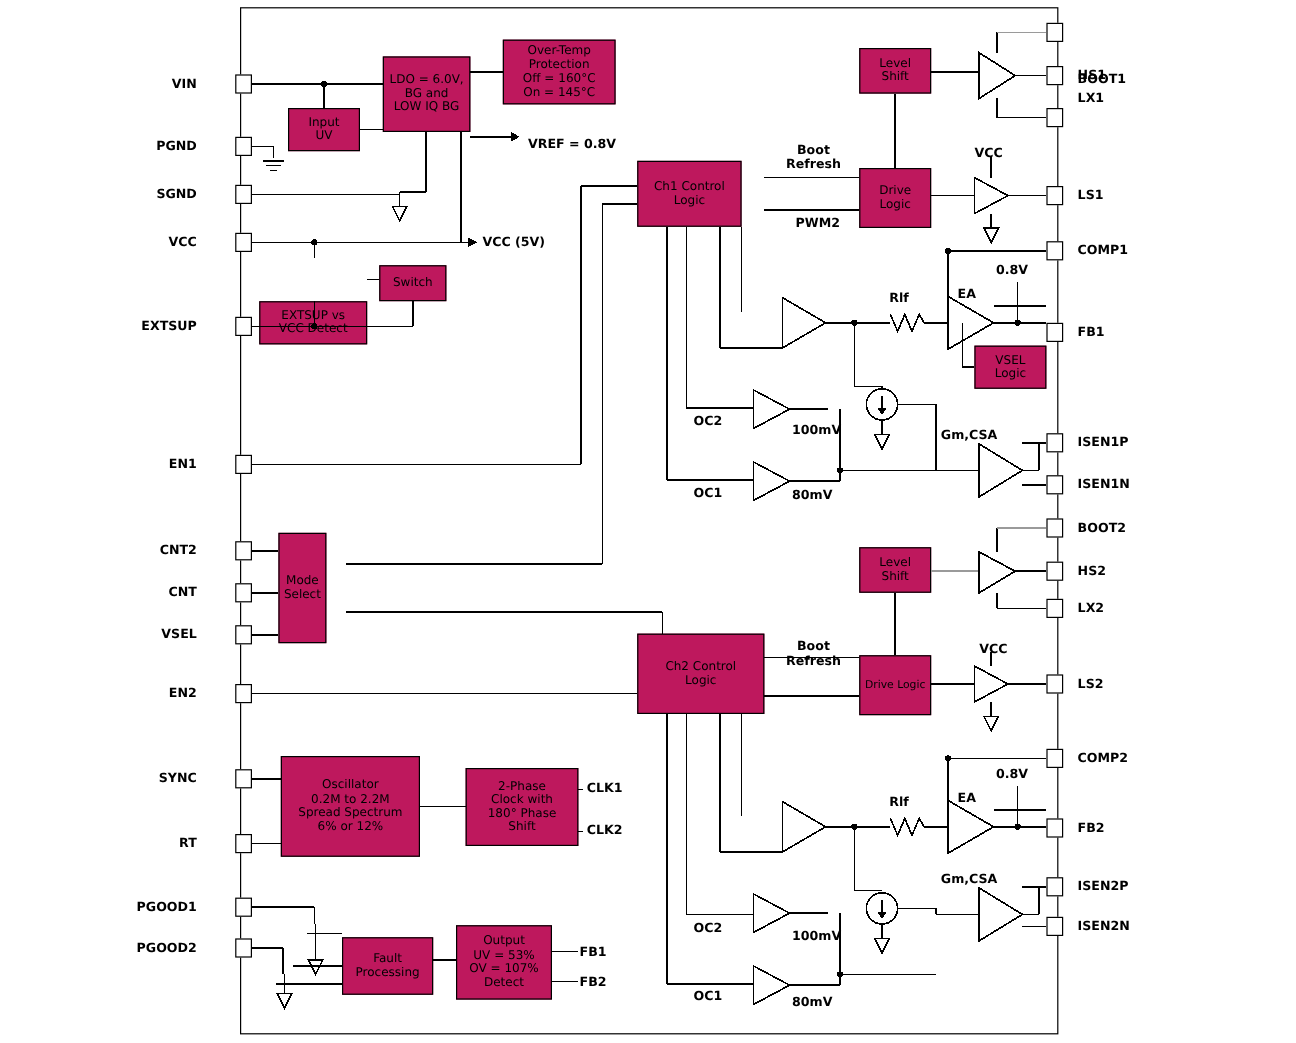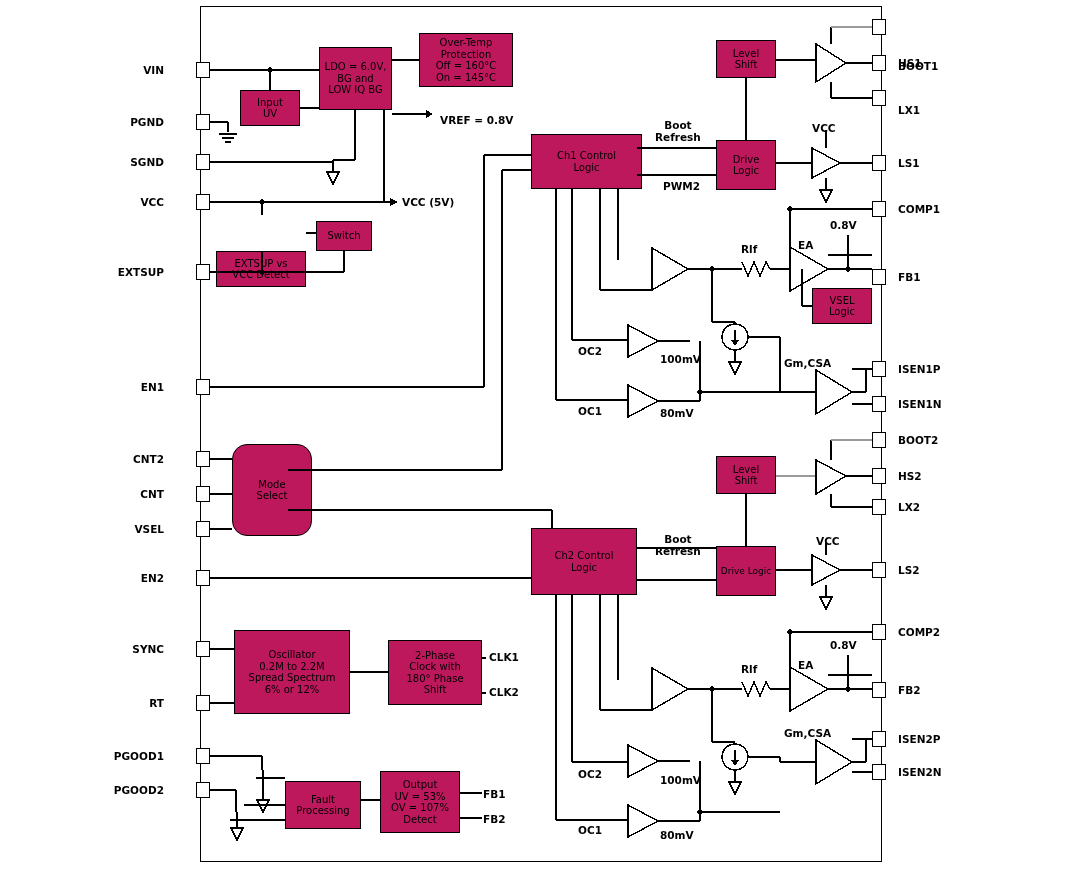--- a/index.html
+++ b/index.html
@@ -62,21 +62,21 @@
   <div class="pin" style="left:196px;top:782px;width:14px;height:16px;"></div>
   <div class="lbl" style="left:164px;top:784px;transform:translateX(-100%);">PGOOD2</div>
 
   <div class="pin" style="left:872px;top:19px;width:14px;height:16px;"></div>
   <div class="lbl" style="left:898px;top:21px;margin-top:39px;">BOOT1</div>
 
   <div class="pin" style="left:872px;top:55px;width:14px;height:16px;"></div>
   <div class="lbl" style="left:898px;top:57px;">HS1</div>
 
   <div class="pin" style="left:872px;top:90px;width:14px;height:16px;"></div>
-  <div class="lbl" style="left:898px;top:104px;text-align:center;">LX1</div>
+  <div class="lbl" style="left:898px;top:76px;text-align:center;">LX1</div>
 
   <div class="pin" style="left:872px;top:155px;width:14px;height:16px;"></div>
   <div class="lbl" style="left:898px;top:157px;">LS1</div>
 
   <div class="pin" style="left:872px;top:201px;width:14px;height:16px;"></div>
   <div class="lbl" style="left:898px;top:203px;">COMP1</div>
 
   <div class="pin" style="left:872px;top:269px;width:14px;height:16px;"></div>
   <div class="lbl" style="left:898px;top:271px;">FB1</div>
 
@@ -115,23 +115,23 @@
 LOW IQ BG</div>
   <div class="blk" style="left:240px;top:90px;width:60px;height:36px;white-space:pre-line;">Input
 UV</div>
   <div class="blk" style="left:419px;top:33px;width:94px;height:54px;white-space:pre-line;">Over-Temp
 Protection
 Off = 160°C
 On = 145°C</div>
   <div class="blk" style="left:216px;top:215px;width:90px;height:36px;white-space:pre-line;margin-top:36px;">EXTSUP vs
 VCC Detect</div>
   <div class="blk" style="left:316px;top:221px;width:56px;height:30px;white-space:pre-line;">Switch</div>
-  <div class="blk" style="left:232px;top:444px;width:80px;height:92px;white-space:pre-line;border-radius:15px;">Mode
+  <div class="blk" style="left:232px;top:444px;width:40px;height:92px;white-space:pre-line;">Mode
 Select</div>
-  <div class="blk" style="left:531px;top:134px;width:111px;height:55px;white-space:pre-line;">Ch1 Control
+  <div class="blk" style="left:531px;top:134px;width:87px;height:55px;white-space:pre-line;">Ch1 Control
 Logic</div>
   <div class="blk" style="left:531px;top:528px;width:106px;height:67px;white-space:pre-line;">Ch2 Control
 Logic</div>
   <div class="blk" style="left:716px;top:40px;width:60px;height:38px;white-space:pre-line;">Level
 Shift</div>
   <div class="blk" style="left:716px;top:456px;width:60px;height:38px;white-space:pre-line;">Level
 Shift</div>
   <div class="blk" style="left:716px;top:140px;width:60px;height:50px;white-space:pre-line;">Drive
 Logic</div>
   <div class="blk" style="left:716px;top:546px;width:60px;height:50px;white-space:pre-line;font-size:9px;">Drive Logic</div>

